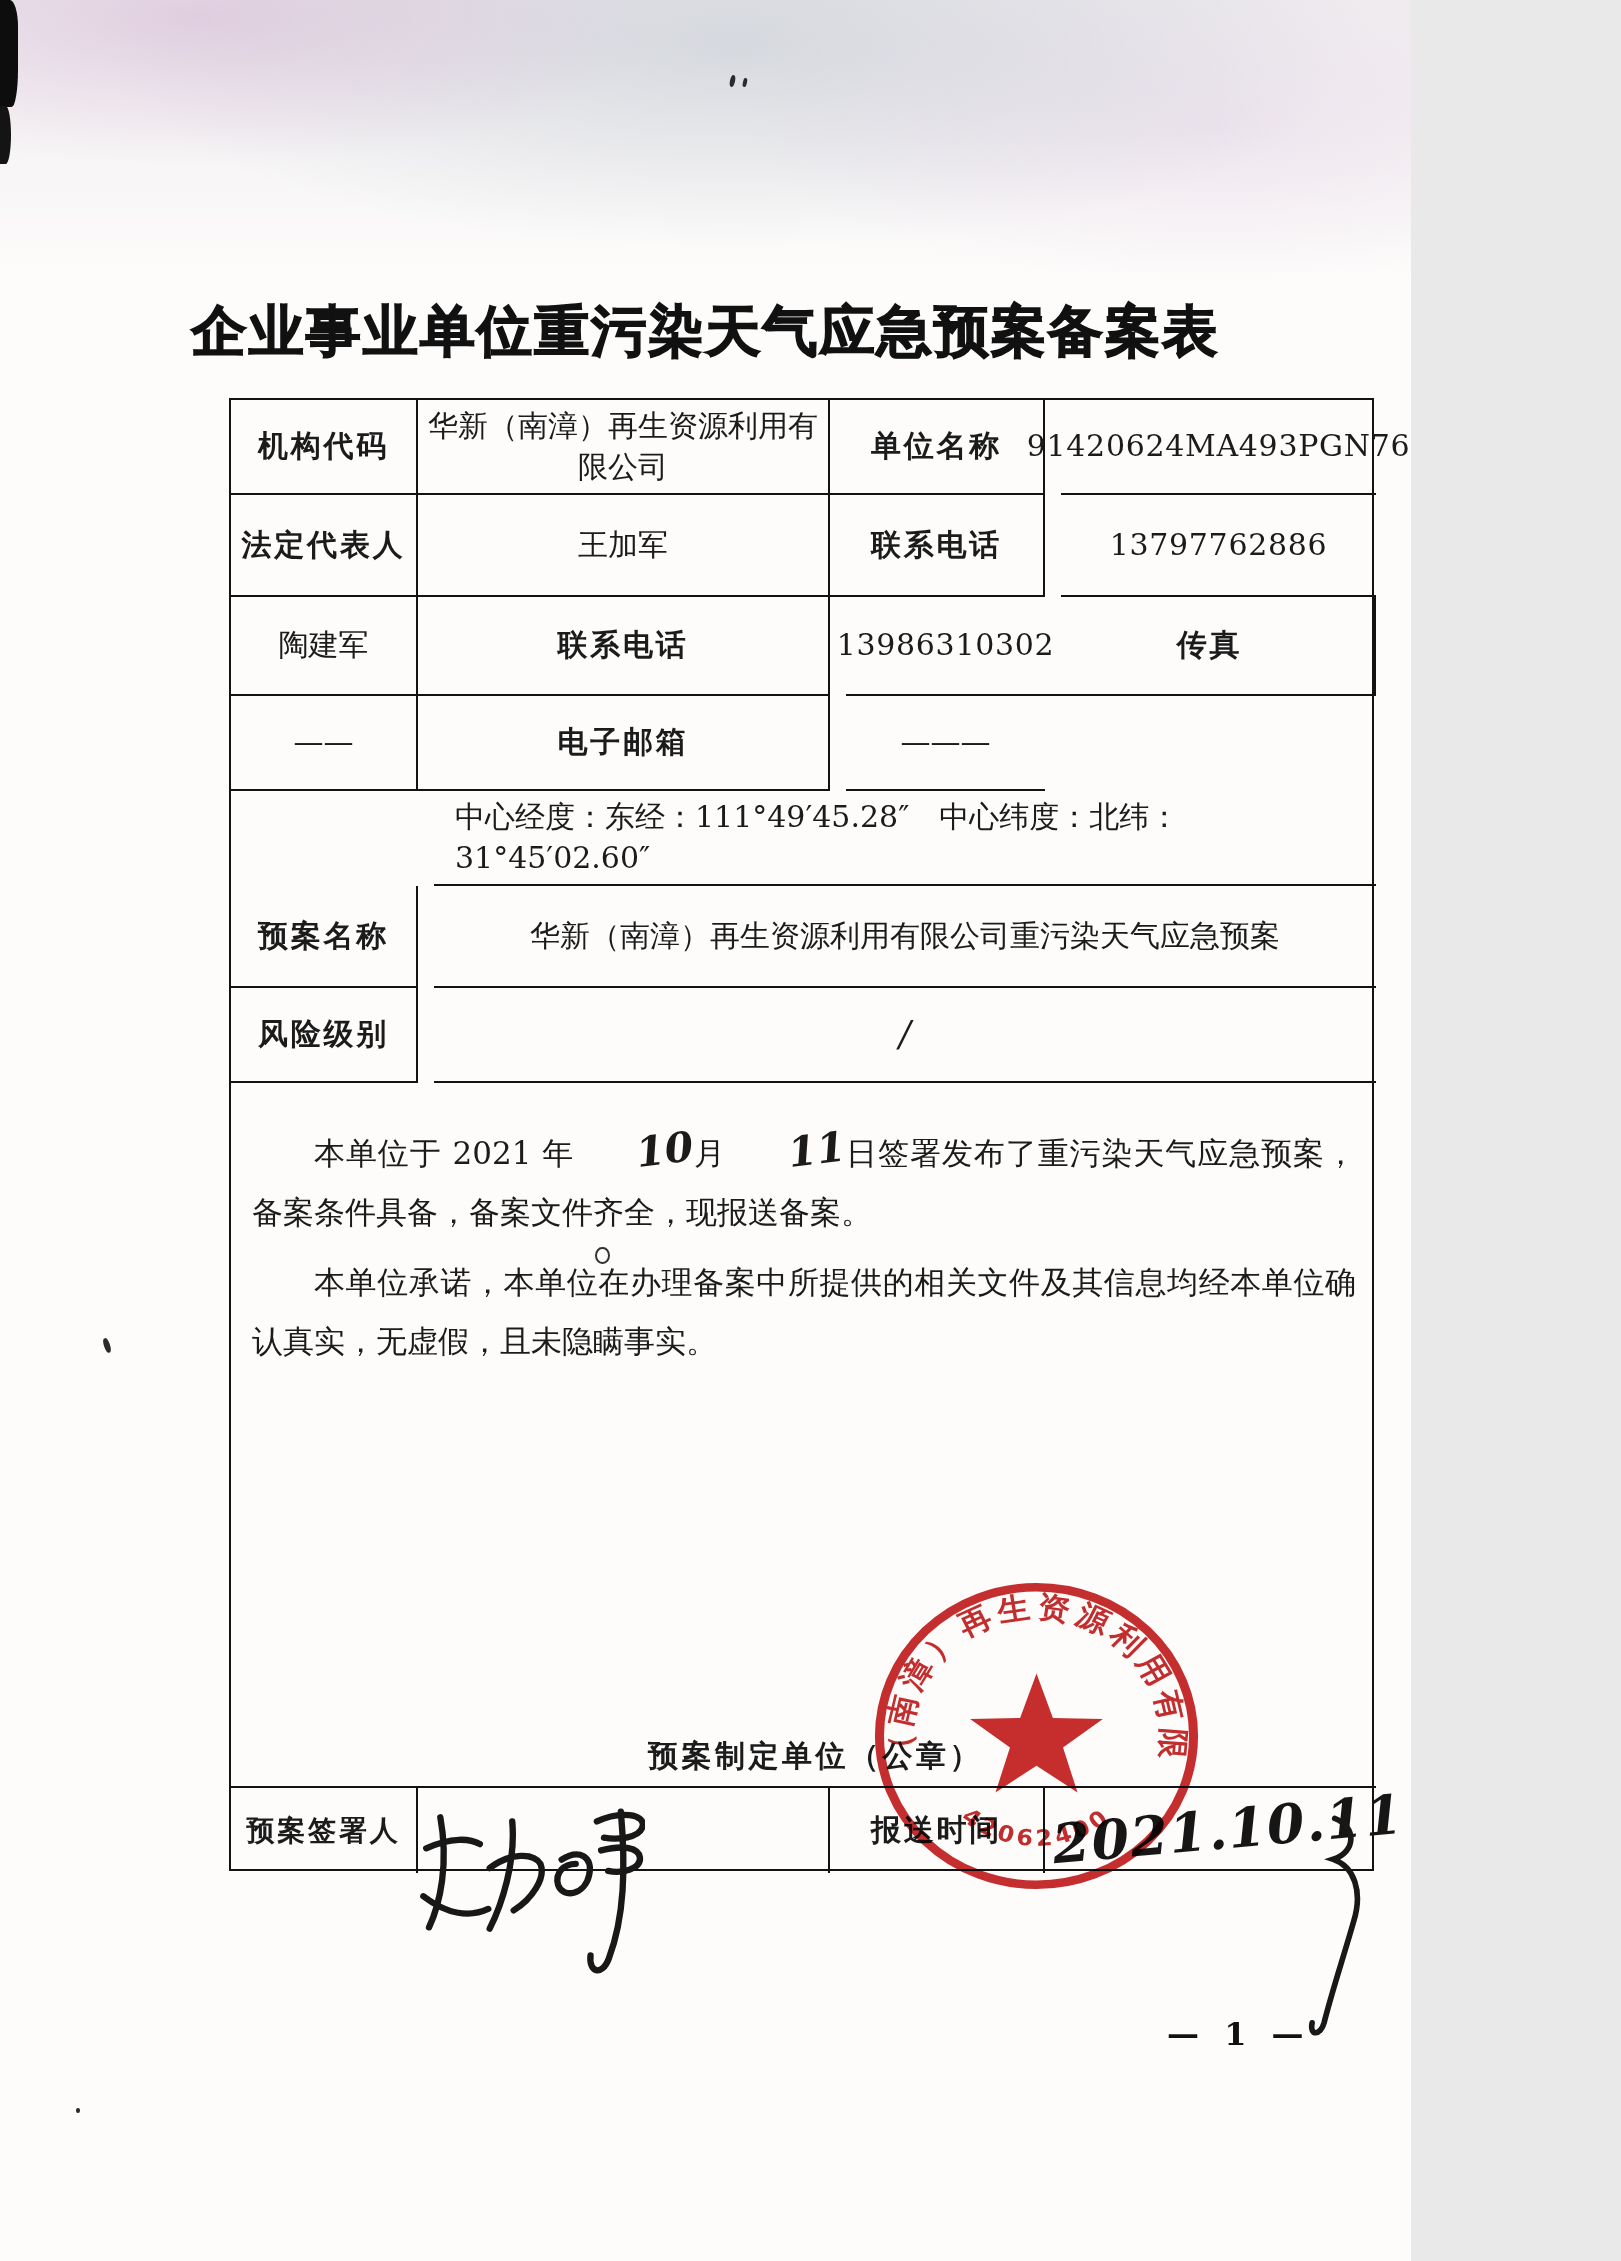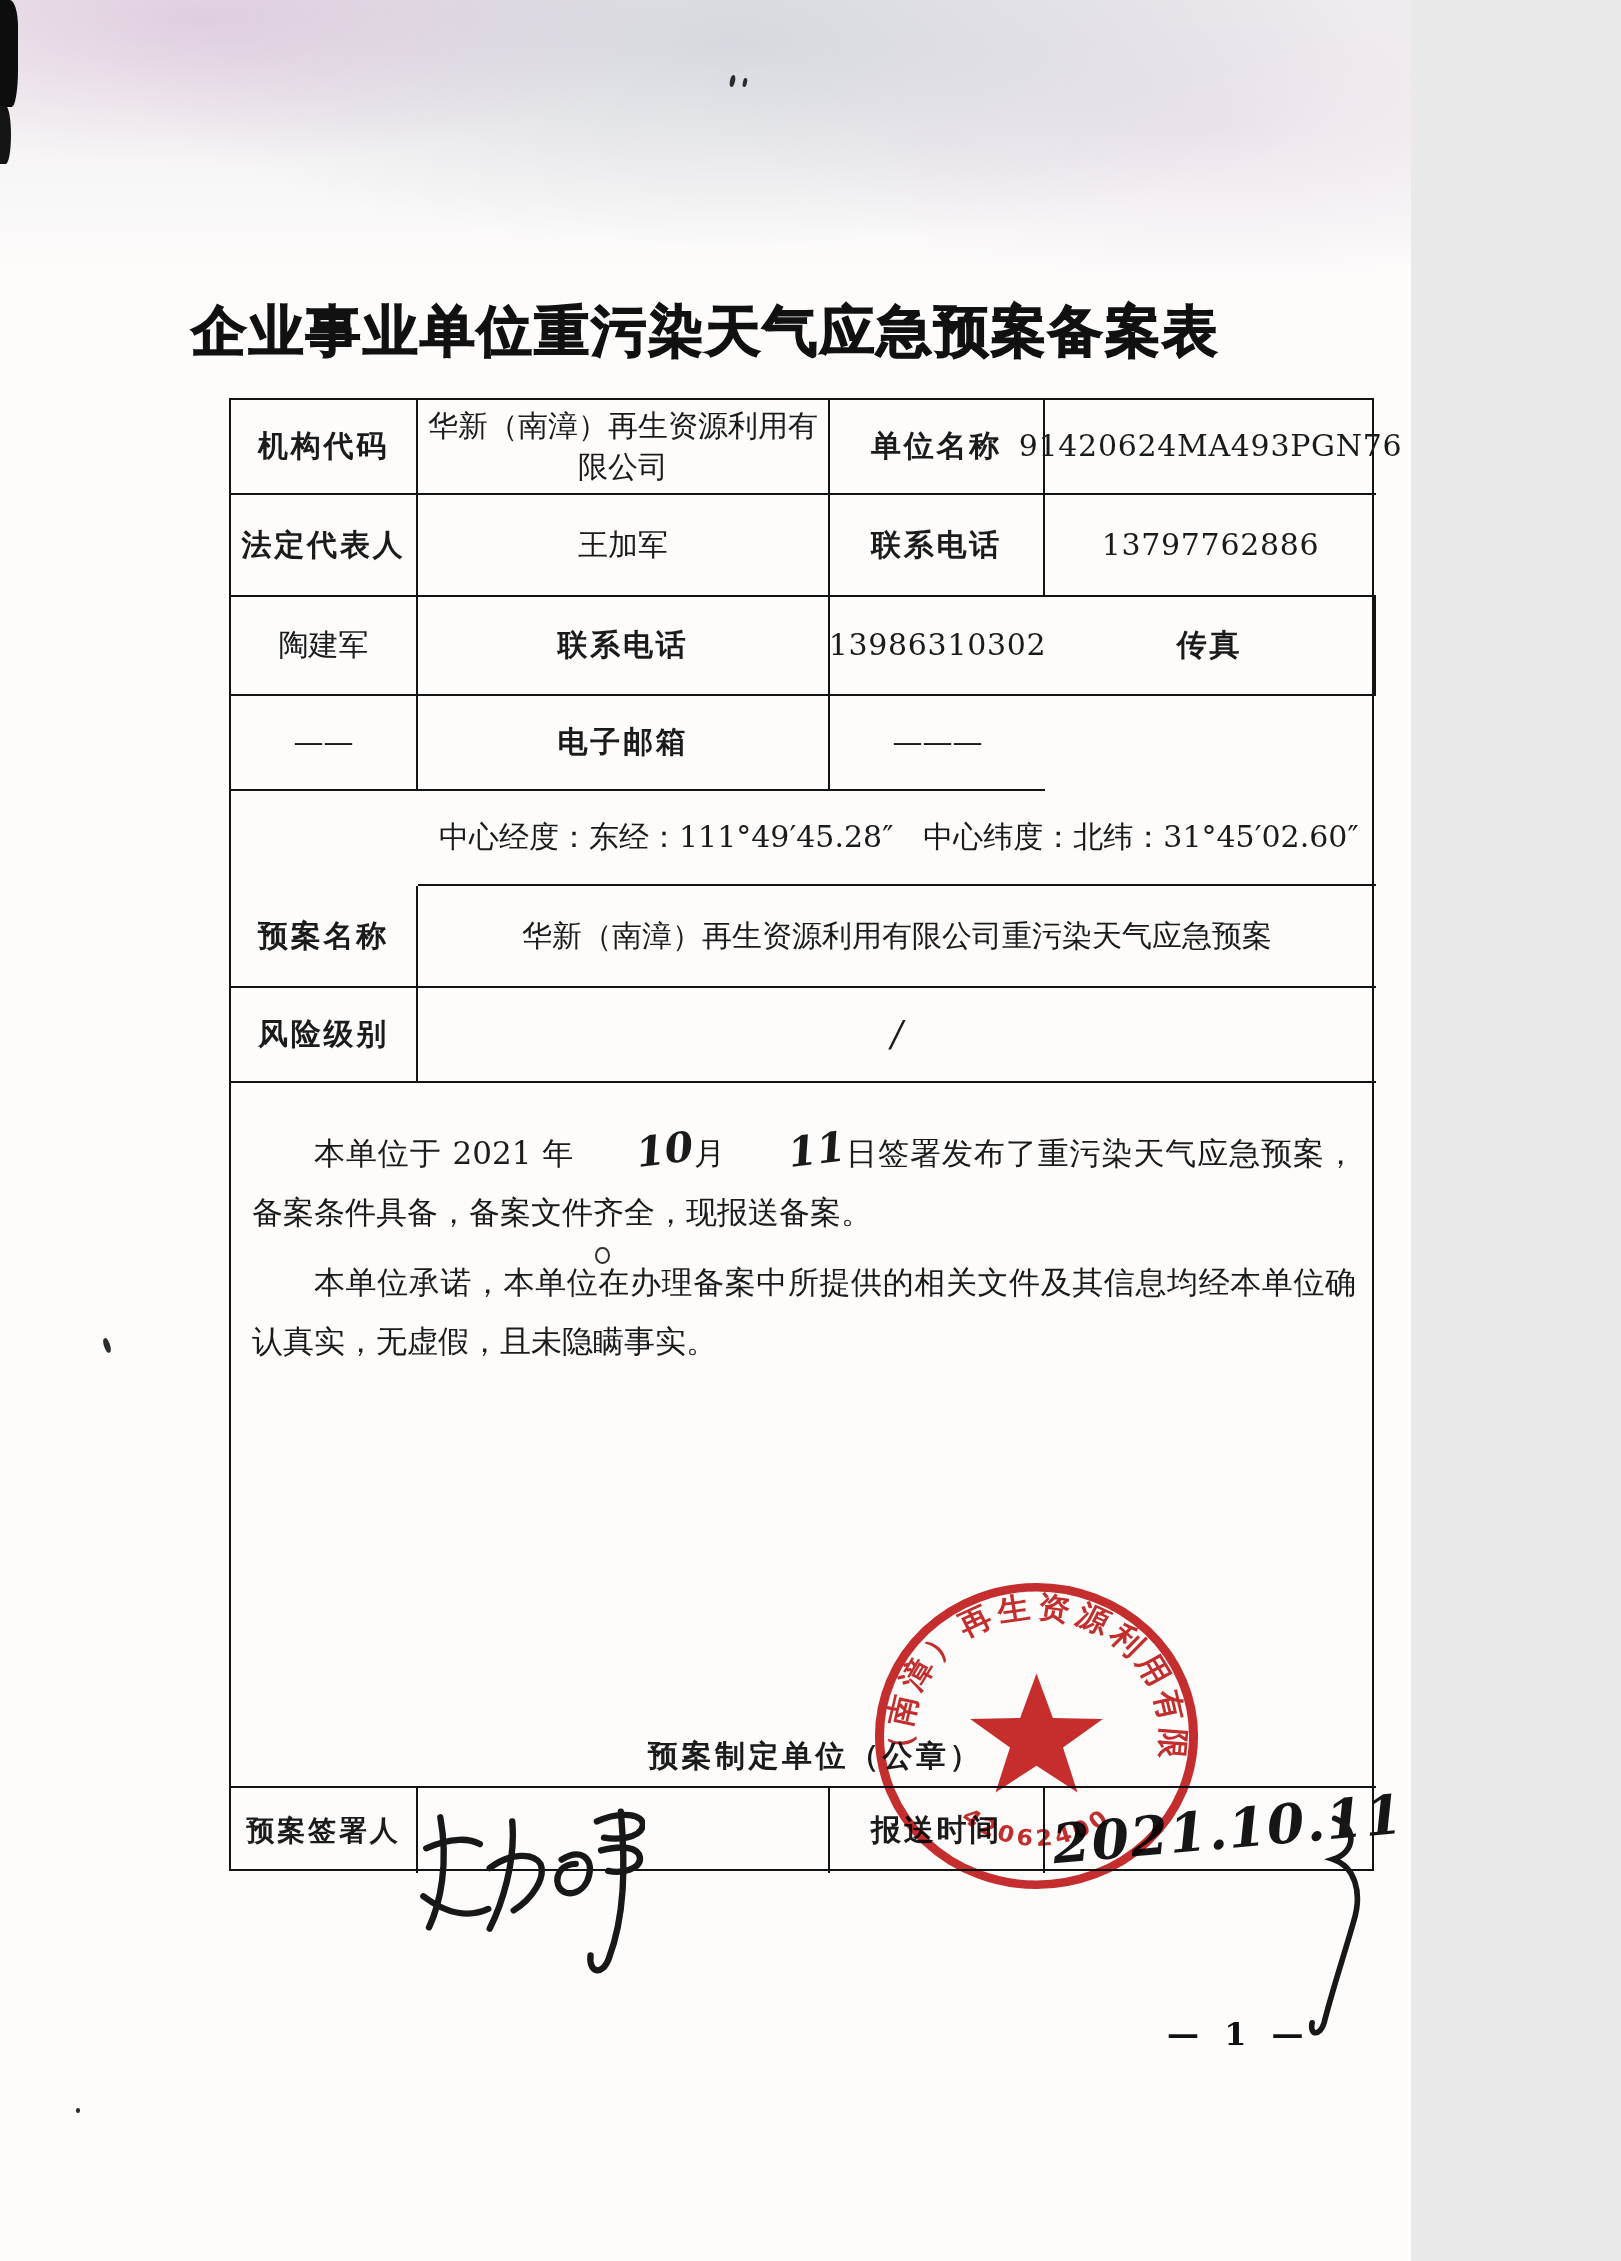--- a/index.html
+++ b/index.html
@@ -22,21 +22,21 @@
     font-size:55px;font-weight:800;letter-spacing:2.1px;color:#111;
     -webkit-text-stroke:1.4px #111;font-family:"DejaVu Sans","Liberation Sans",sans-serif;}
   
   .tbl{position:absolute;left:229px;top:398px;width:1145px;height:1473px;
     display:grid;grid-template-columns:187px 412px 215px 331px;
     grid-template-rows:95px 102px 99px 95px 95px 102px 95px 705px 85px;
     border:2.8px solid #131313;box-sizing:border-box;font-size:30px;}
   .cell{border-right:2.1px solid #131313;border-bottom:2.1px solid #131313;
     display:flex;align-items:center;justify-content:center;text-align:center;
     padding:2.8px 10px;box-sizing:border-box;line-height:1.35;}
-  .cell.lastcol{border-right:none;}
+  .cell.lastcol{border-right:none;margin-left:16px;}
   .cell.nobottom{border-bottom:none;}
   .lbl{font-weight:700;letter-spacing:2.8px;font-family:"DejaVu Sans","Liberation Sans",sans-serif;}
   .val-serif{font-family:"DejaVu Serif","Liberation Serif",serif;letter-spacing:0.7px;}
   .span3{grid-column:2/5;text-align:center;}
   .wide-left{justify-content:flex-start;text-align:left;padding-left:21px;}
   .stmt{grid-column:1/5;display:block;position:relative;text-align:left;
     padding:41px 20px 0 21px;font-size:31px;line-height:59px;border-right:none;}
   .stmt p{margin:0;text-indent:2em;text-align:justify;}
   .stmt p + p{margin-top:11.3px;}
   .hw{font-family:"DejaVu Serif",serif;font-style:italic;font-weight:700;

